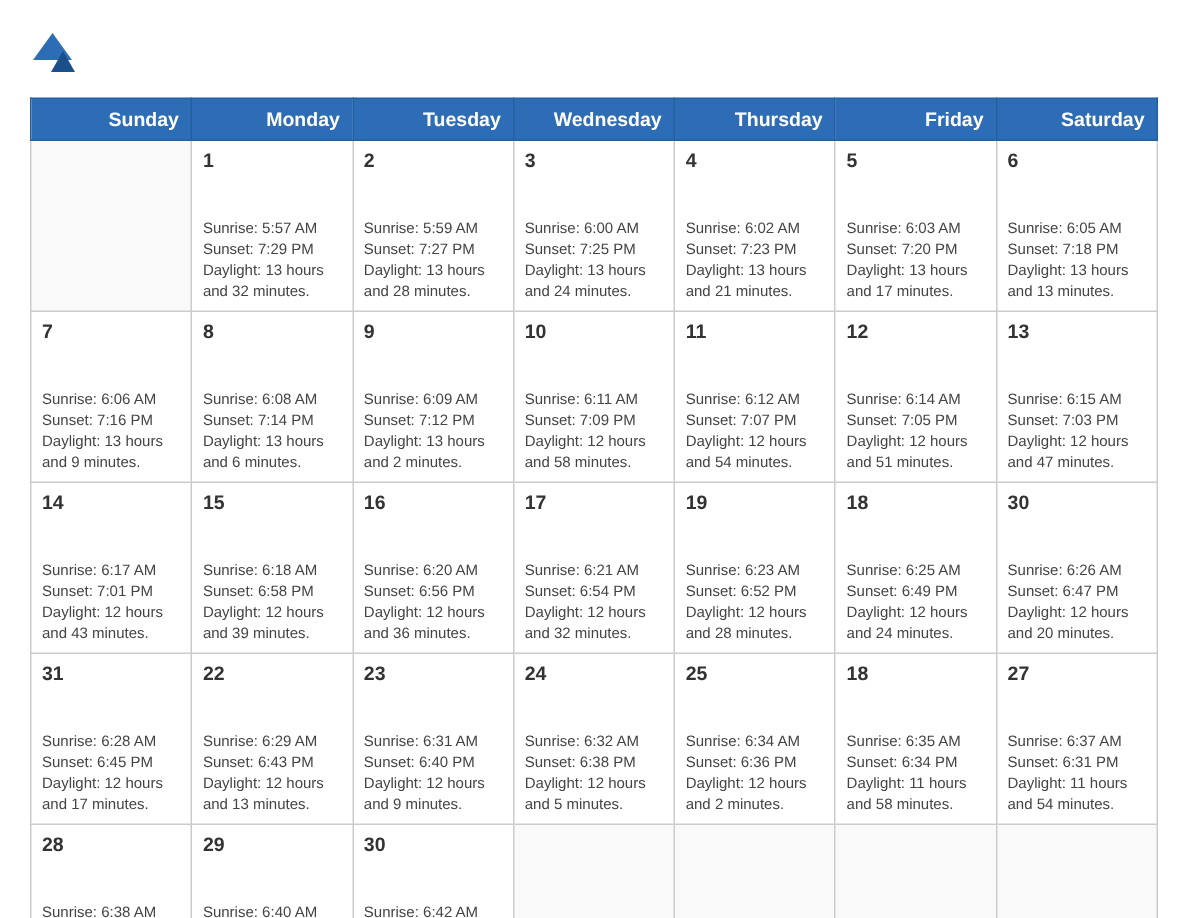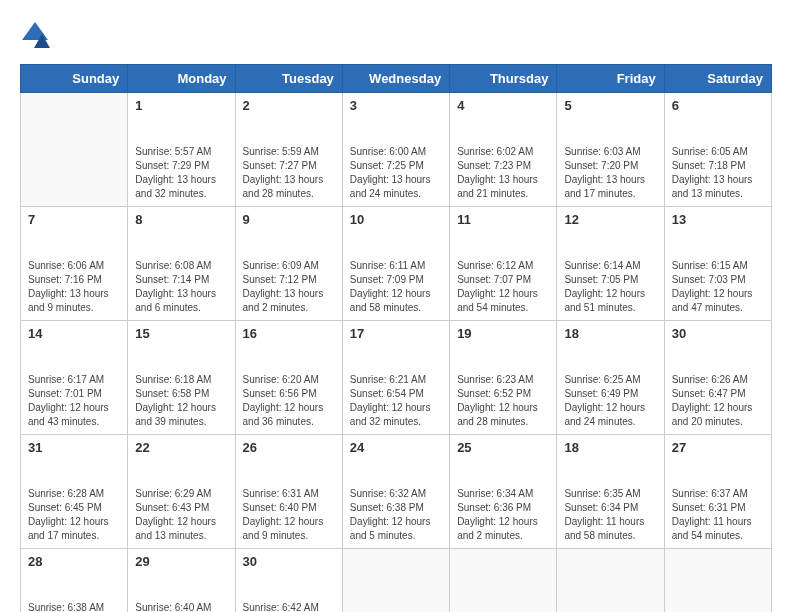--- a/index.html
+++ b/index.html
@@ -209,21 +209,21 @@
       <tr class="week-row">
         <td>
           <span class="day-number">31</span>
           <div class="day-info">Sunrise: 6:28 AM<br>Sunset: 6:45 PM<br>Daylight: 12 hours and 17 minutes.</div>
         </td>
         <td>
           <span class="day-number">22</span>
           <div class="day-info">Sunrise: 6:29 AM<br>Sunset: 6:43 PM<br>Daylight: 12 hours and 13 minutes.</div>
         </td>
         <td>
-          <span class="day-number">26</span>
+          <span class="day-number">23</span>
           <div class="day-info">Sunrise: 6:31 AM<br>Sunset: 6:40 PM<br>Daylight: 12 hours and 9 minutes.</div>
         </td>
         <td>
           <span class="day-number">24</span>
           <div class="day-info">Sunrise: 6:32 AM<br>Sunset: 6:38 PM<br>Daylight: 12 hours and 5 minutes.</div>
         </td>
         <td>
           <span class="day-number">25</span>
           <div class="day-info">Sunrise: 6:34 AM<br>Sunset: 6:36 PM<br>Daylight: 12 hours and 2 minutes.</div>
         </td>

